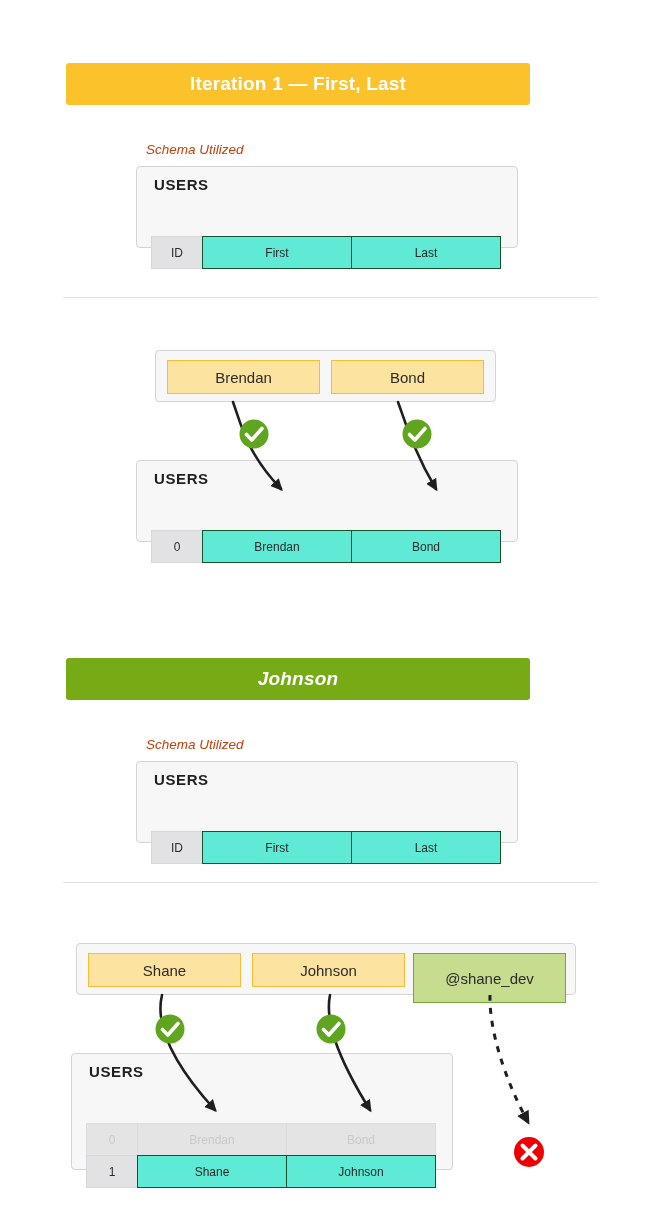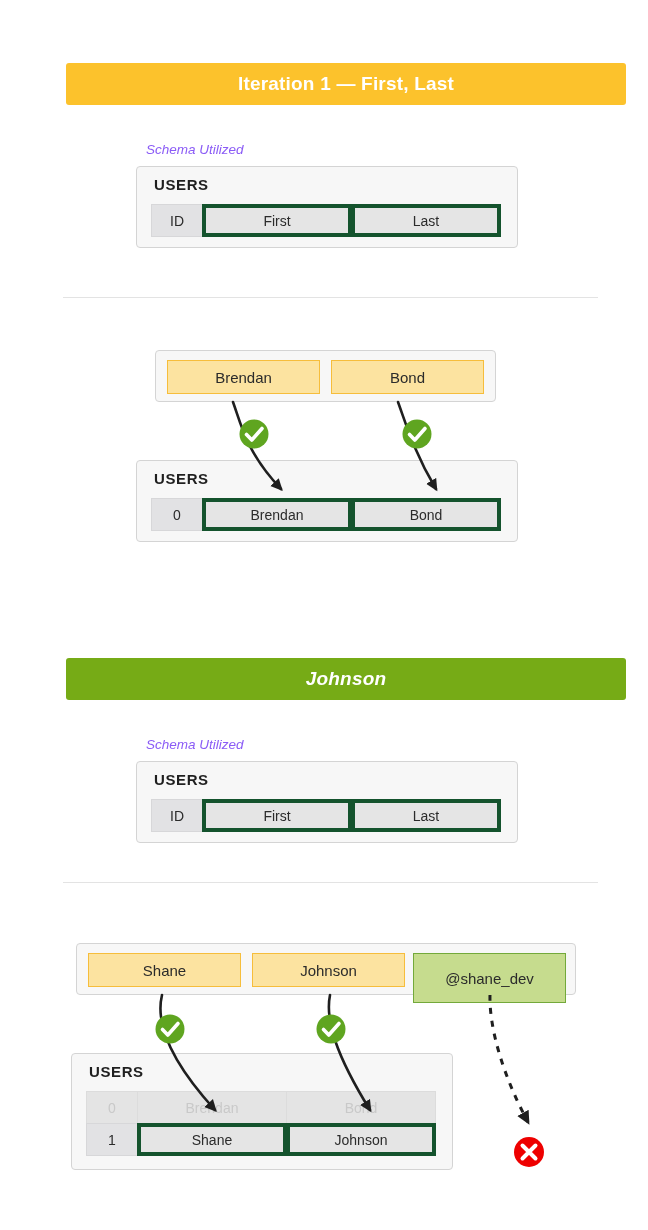--- a/index.html
+++ b/index.html
@@ -5,49 +5,49 @@
   html,body{margin:0;padding:0;}
   body{
     width:648px;height:1230px;background:#ffffff;
     font-family:"Liberation Sans","DejaVu Sans",sans-serif;
     color:#2b2b2b;position:relative;overflow:hidden;
   }
   .canvas{position:absolute;inset:0;}
 
   
   .banner{
-    position:absolute;left:66px;width:560px;height:42px;
+    position:absolute;left:66px;width:464px;height:42px;
     border-radius:3px;display:flex;align-items:center;justify-content:center;
     color:#ffffff;font-size:19px;font-weight:bold;letter-spacing:.2px;
     white-space:nowrap;
   }
   .banner .em{font-style:italic;}
 
   
   .caption{
-    position:absolute;font-size:13.5px;font-style:italic;color:#8b5cf6;
+    position:absolute;font-size:13.5px;font-style:italic;color:#c2410c;
     white-space:nowrap;
   }
 
   
   .panel{
     position:absolute;background:#f7f7f7;border:1px solid #d4d4d4;
     border-radius:4px;box-sizing:border-box;padding-left:17px;
   }
   .panel-title{
     position:absolute;left:17px;top:9px;font-size:15px;font-weight:bold;
     color:#1f1f1f;letter-spacing:.6px;
   }
   .row{position:absolute;display:flex;box-sizing:border-box;}
   .cell{
     box-sizing:border-box;display:flex;align-items:center;justify-content:center;
-    font-size:14px;color:#2b2b2b;white-space:nowrap;
+    font-size:12px;color:#2b2b2b;white-space:nowrap;margin-top:32px;
   }
   .cell.id{background:#e2e2e4;border:1px solid #d7d7d9;}
-  .cell.val{background:#e5e5e5;border:4px solid #14532d;}
+  .cell.val{background:#5eead4;border:1px solid #14532d;}
   .cell.id.ghost{background:#e4e4e4;border:1px solid #dcdcdc;color:#c9c9c9;}
   .cell.val.ghost{background:#e4e4e4;border:1px solid #dcdcdc;color:#c9c9c9;}
 
   
   .src-wrap{
     position:absolute;background:#f7f7f7;border:1px solid #d4d4d4;
     border-radius:4px;box-sizing:border-box;
   }
   .chip{
     position:absolute;box-sizing:border-box;display:flex;align-items:center;

